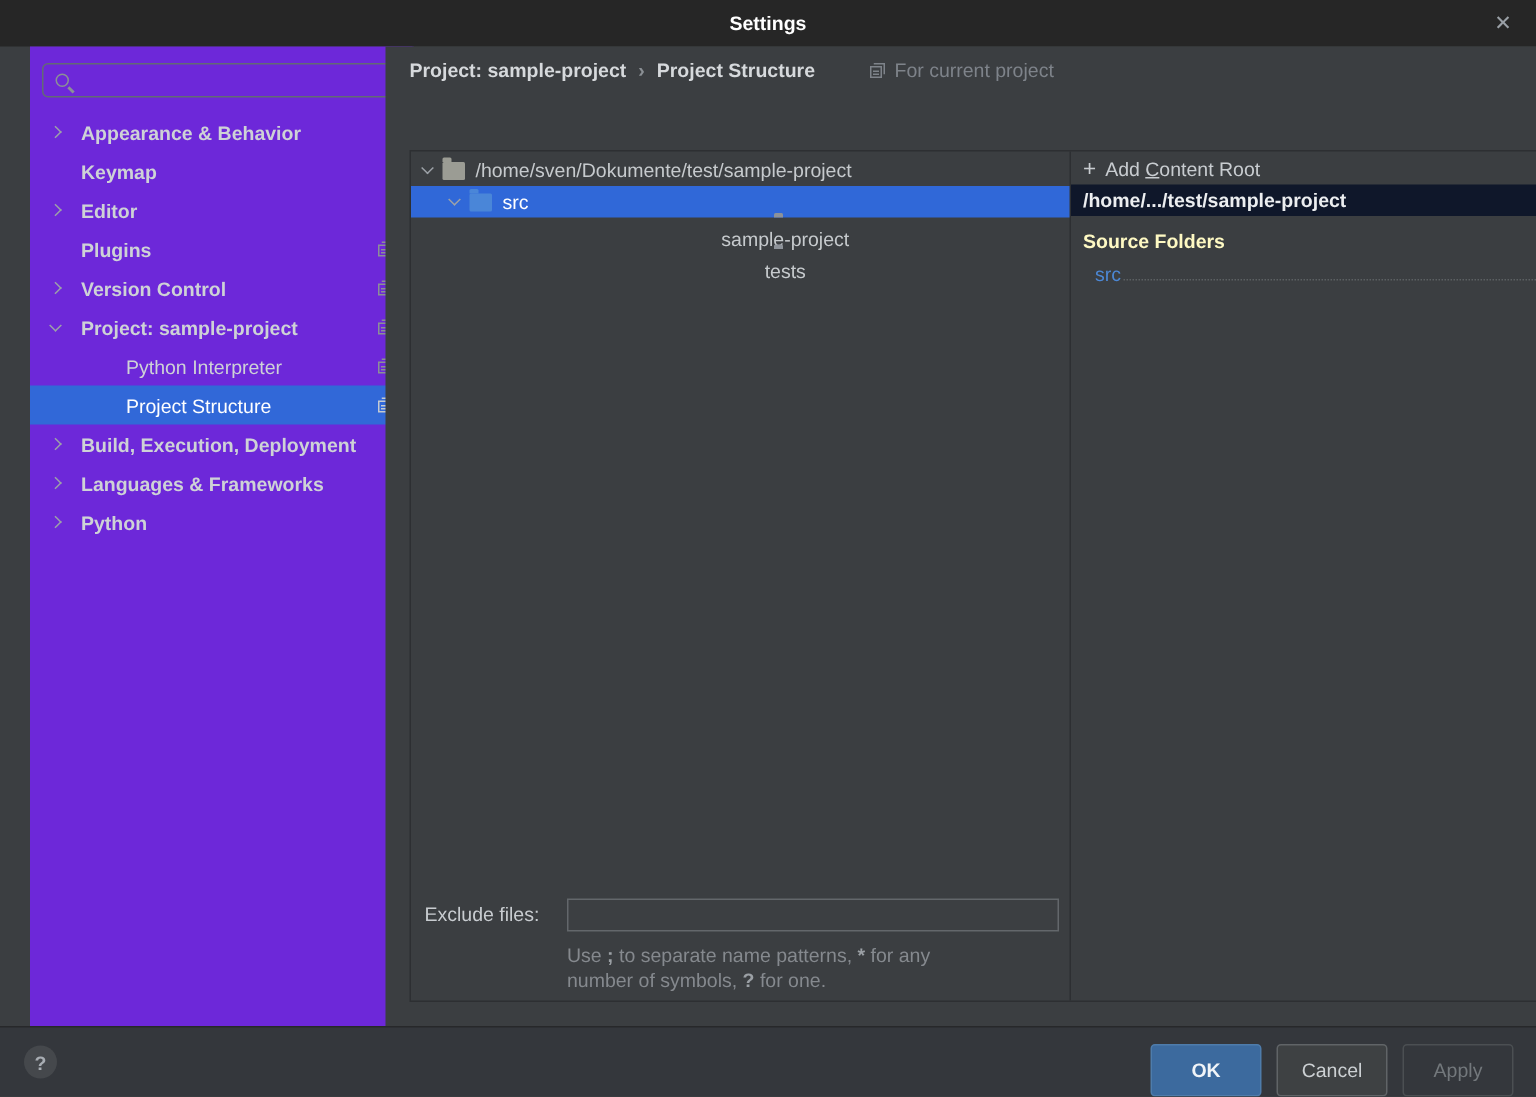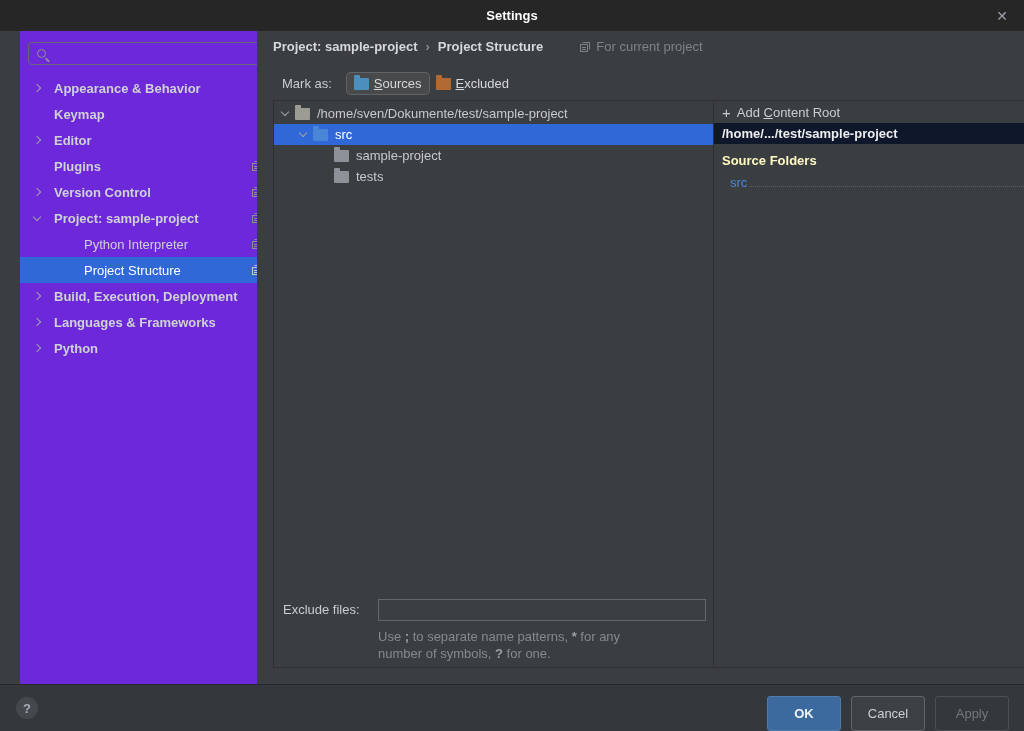--- a/index.html
+++ b/index.html
@@ -64,21 +64,21 @@
 
   
   .panels { position:absolute; left:16px; top:69px; width:828px; height:568px;
     border:1px solid #2d2f32; display:flex; }
   .treepanel { width:440px; border-right:1px solid #2d2f32; position:relative; }
   .rightpanel { flex:1; position:relative; }
 
   .tree-row { height:21px; display:flex; align-items:center; gap:7px; color:#c6cacd; cursor:pointer; }
   .tree-row.lvl0 { padding-left:8px; }
   .tree-row.lvl1 { padding-left:26px; }
-  .tree-row.lvl2 { padding-left:60px; }
+  .tree-row.lvl2 { padding-left:60px;flex-direction:column; }
   .tree-row.selected { background:#3068d8; color:#ffffff; }
 
   .addroot { height:22px; display:flex; align-items:center; gap:6px; padding-left:8px;
     color:#c8ccd0; cursor:pointer; }
   .plus { font-size:15px; color:#c8ccd0; line-height:1; }
   .rootheader { height:21px; background:#0f172a; display:flex; align-items:center;
     padding:0 8px; cursor:pointer; }
   .rootheader .path { font-weight:bold; color:#eceef0; flex:1; }
   .xicon { color:#8b9096; font-size:12px; cursor:pointer; }
   .xicon.dim { color:#6f7376; }
@@ -239,31 +239,20 @@
     <span class="scope">
       <svg width="12" height="12" viewBox="0 0 12 12">
           <path d="M3.5 1.5h7v7" stroke="#7e838a" fill="none"></path>
           <rect x="1.5" y="3.5" width="7" height="7" stroke="#7e838a" fill="none"></rect>
           <path d="M3 6.5h4M3 8.5h4" stroke="#7e838a" fill="none"></path>
         </svg>
       <span>For current project</span>
     </span>
   </div>
 
-  <div class="markas">
-    <span class="markas-label">Mark as:</span>
-    <span class="mark-chip selected">
-      <span class="folder f-blue"></span>
-      <span><span class="mn">S</span><span>ources</span></span>
-    </span>
-    <span class="mark-chip">
-      <span class="folder f-orange"></span>
-      <span><span class="mn">E</span><span>xcluded</span></span>
-    </span>
-  </div>
 
   <div class="panels">
 
     <div class="treepanel">
       <div style="padding-top:2px;">
         <div class="tree-row lvl0">
           <span class="chev down"></span>
           <span class="folder f-root"></span>
           <span>/home/sven/Dokumente/test/sample-project</span>
         </div>

